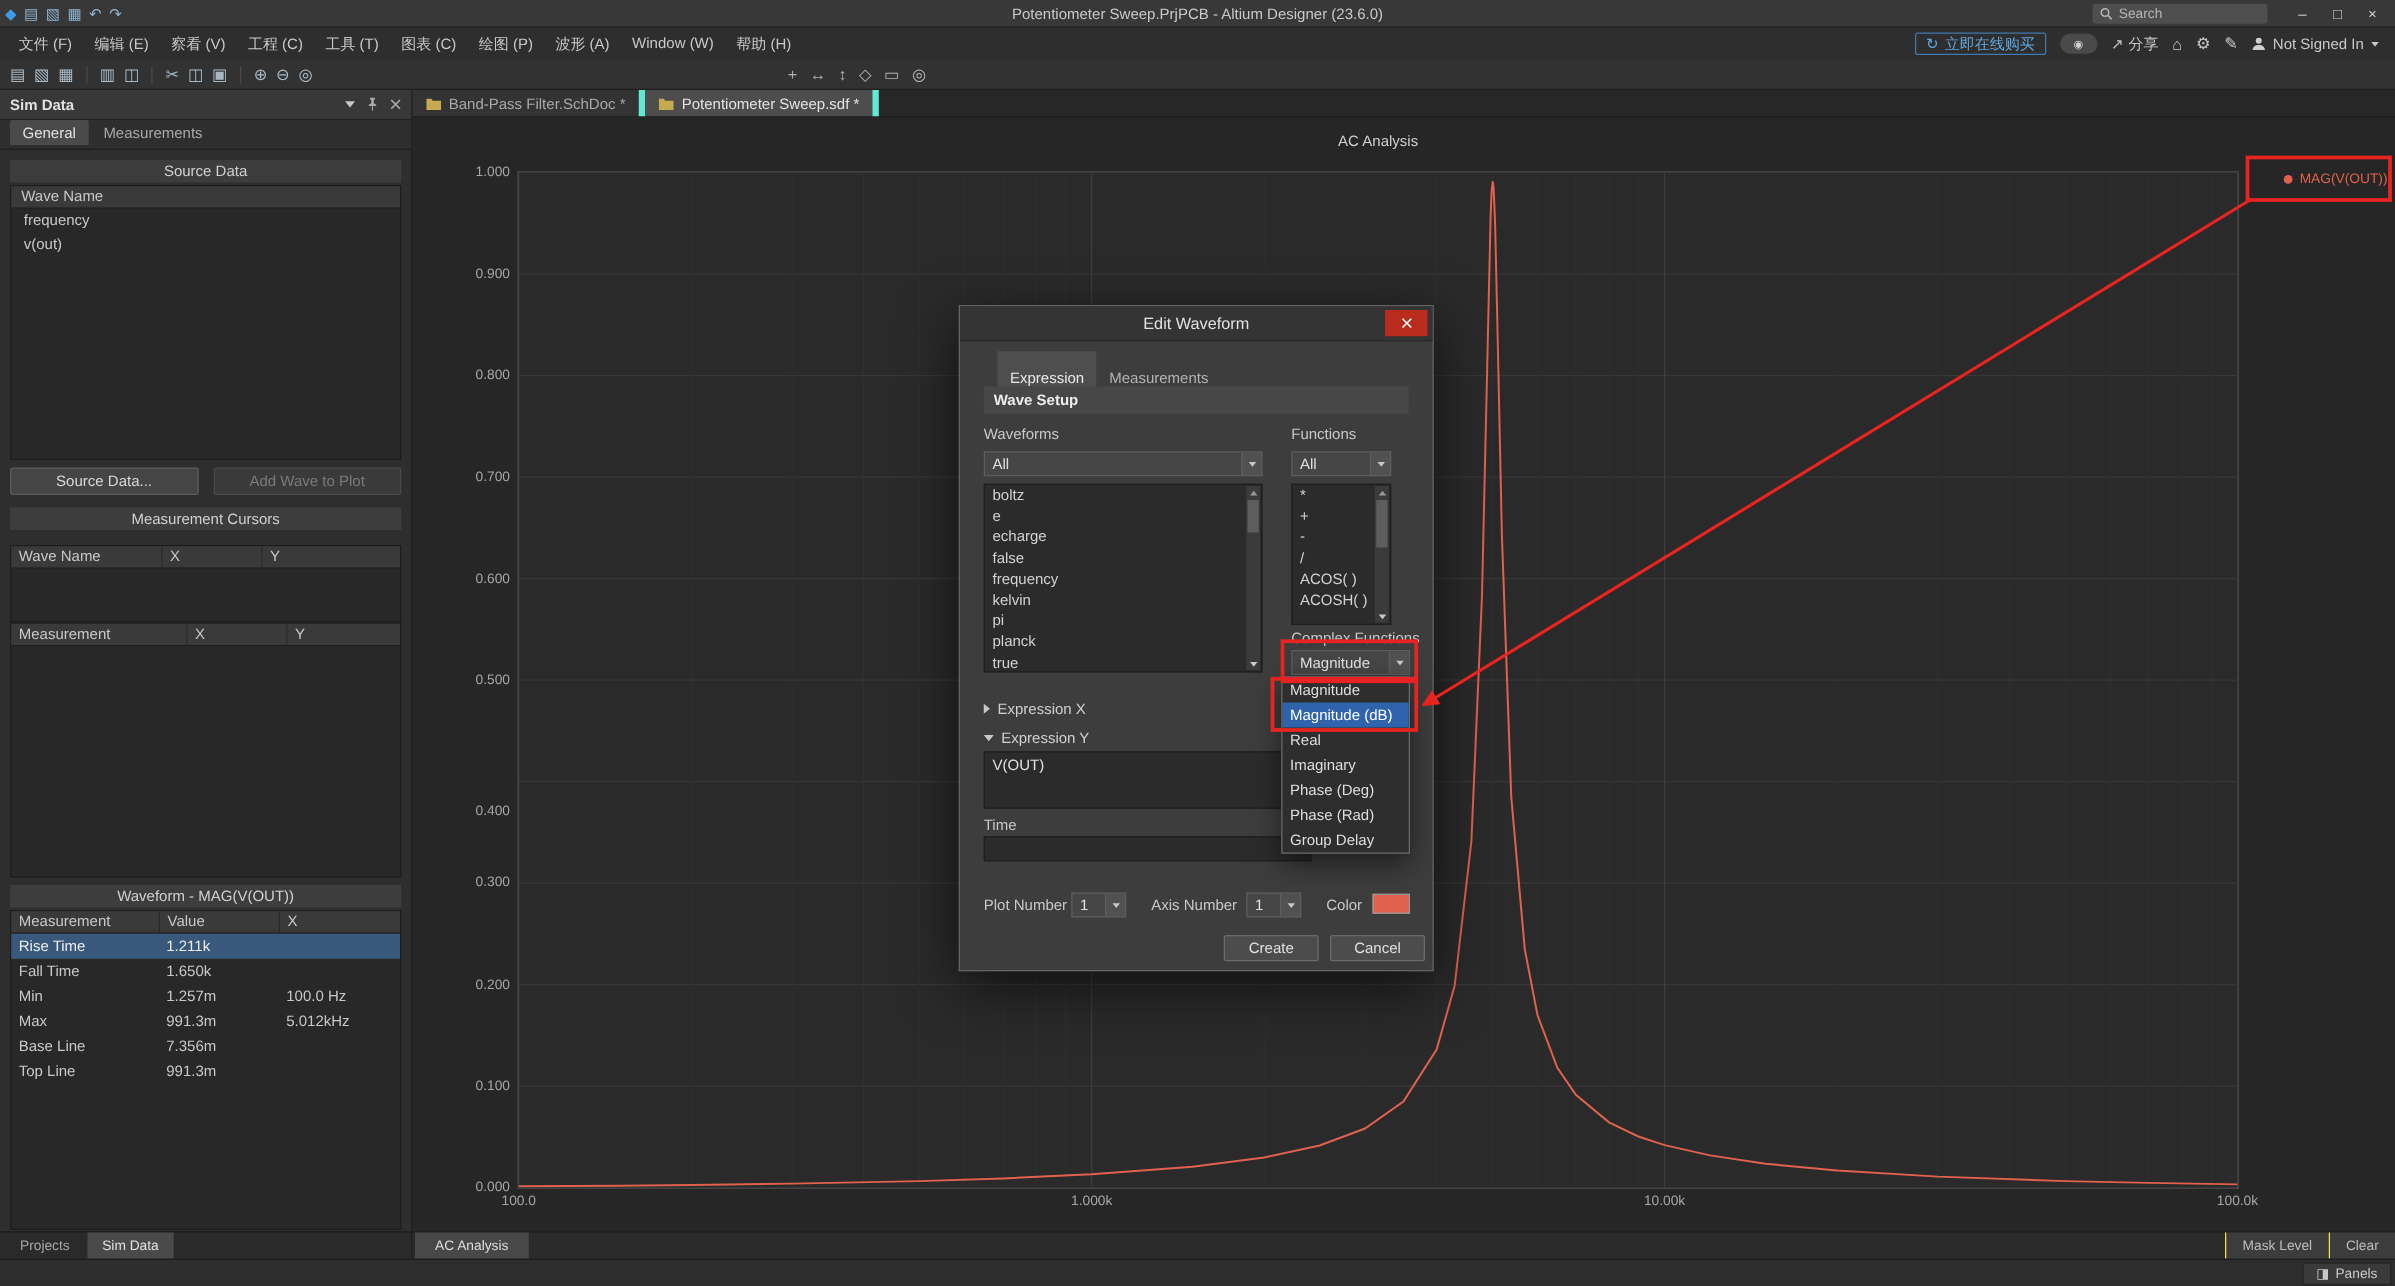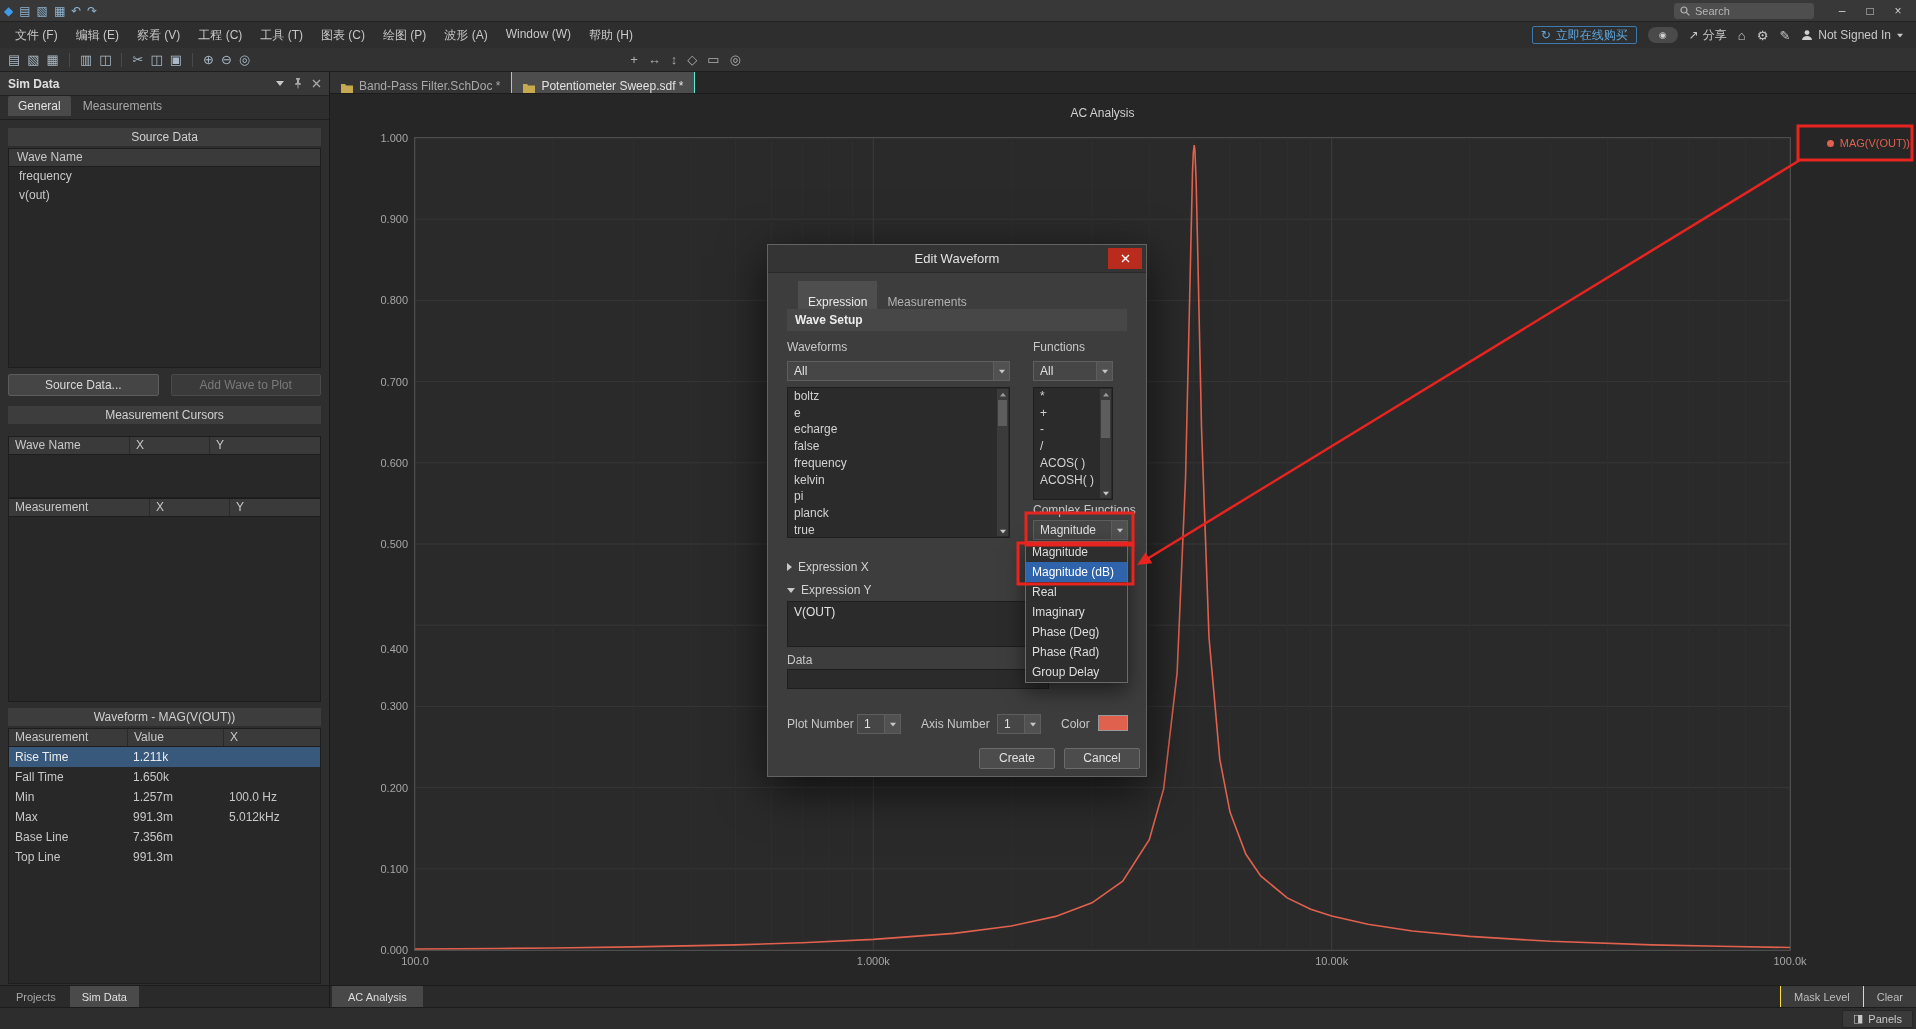--- a/index.html
+++ b/index.html
@@ -63,21 +63,21 @@
   .mt-row{display:flex;flex:0 0 20px;line-height:20px;color:#c8c8c8}
   .mt-row.sel{background:#38597c;color:#ececec}
   .mt-c{padding:0 6px;overflow:hidden;white-space:nowrap}
   .bottom-tabs{flex:0 0 22px;background:#2a2a2a;border-top:1px solid #1c1c1c;display:flex;align-items:stretch;padding-left:4px;gap:2px}
   .b-tab{display:flex;align-items:center;padding:0 12px;color:#a8a8a8;font-size:11px}
   .b-tab.active{background:#4a4a4a;color:#e0e0e0}
 
   
   .doc-area{flex:1;display:flex;flex-direction:column;min-width:0}
   .tabstrip{flex:0 0 22px;background:#272727;border-bottom:1px solid #1c1c1c;display:flex;align-items:stretch}
-  .dtab{display:flex;align-items:flex-end;gap:6px;padding:0 11px;background:#333333;color:#a8a8a8;border-right:1px solid #5eead4;font-size:12px}
+  .dtab{display:flex;align-items:center;gap:6px;padding:0 11px;background:#333333;color:#a8a8a8;border-right:5px solid #5eead4;font-size:12px}
   .dtab.active{background:#4d4d4d;color:#e2e2e2}
   .chart{flex:1;position:relative;background:#262626}
   .chart-title{position:absolute;left:85px;width:1375px;top:12px;text-align:center;font-size:12px;color:#cfcfcf}
   .plot{position:absolute;left:84px;top:43px;width:1377px;height:814px;background:#2a2a2a;border:1px solid #4d4d4d}
   .plot svg{display:block;width:1375px;height:812px}
   .gh{stroke:#373737;stroke-width:1}
   .gmaj{stroke:#3d3d3d;stroke-width:1}
   .gmin{stroke:#2f2f2f;stroke-width:1}
   .curve{fill:none;stroke-width:1.6}
   .ylab{position:absolute;left:0;width:78px;text-align:right;font-size:11px;color:#a6a6a6}
@@ -138,20 +138,21 @@
 
   <div class="titlebar">
     <div class="tb-icons" id="tb-left-icons">
         <span class="tb-ic">◆</span>
         <span class="tb-ic">▤</span>
         <span class="tb-ic">▧</span>
         <span class="tb-ic">▦</span>
         <span class="tb-ic">↶</span>
         <span class="tb-ic">↷</span>
       </div>
+    <div class="tb-title">Potentiometer Sweep.PrjPCB - Altium Designer (23.6.0)</div>
     <div class="tb-right">
       <div class="search">
         <svg width="10" height="10" viewBox="0 0 10 10">
           <circle cx="4" cy="4" r="3" fill="none" stroke="#b5b5b5" stroke-width="1.2"></circle>
           <line x1="6.3" y1="6.3" x2="9.3" y2="9.3" stroke="#b5b5b5" stroke-width="1.2"></line>
         </svg>
         <span>Search</span>
       </div>
       <div id="win-btns">
           <span class="win-btn">–</span>
@@ -514,21 +515,21 @@
     <div class="expr-row" style="top:315px">
       <span class="tri-r"></span>
       <span>Expression X</span>
     </div>
     <div class="expr-row" style="top:338px">
       <span class="tri-d"></span>
       <span>Expression Y</span>
     </div>
     <div class="textbox" style="left:19px;top:356px;width:262px;height:46px">V(OUT)</div>
 
-    <div class="dlg-label" style="left:19px;top:408px">Data</div>
+    <div class="dlg-label" style="left:19px;top:408px">Time</div>
     <input class="textin" style="left: 19px; top: 424px; width: 262px; height: 20px;" value="">
 
     <div class="dlg-label" style="left:19px;top:472px">Plot Number</div>
     <div class="combo" style="left:89px;top:469px;width:44px">
       <span>1</span>
       <span class="arr">
           <span class="tri-d tri-sm"></span>
         </span>
     </div>
     <div class="dlg-label" style="left:153px;top:472px">Axis Number</div>

